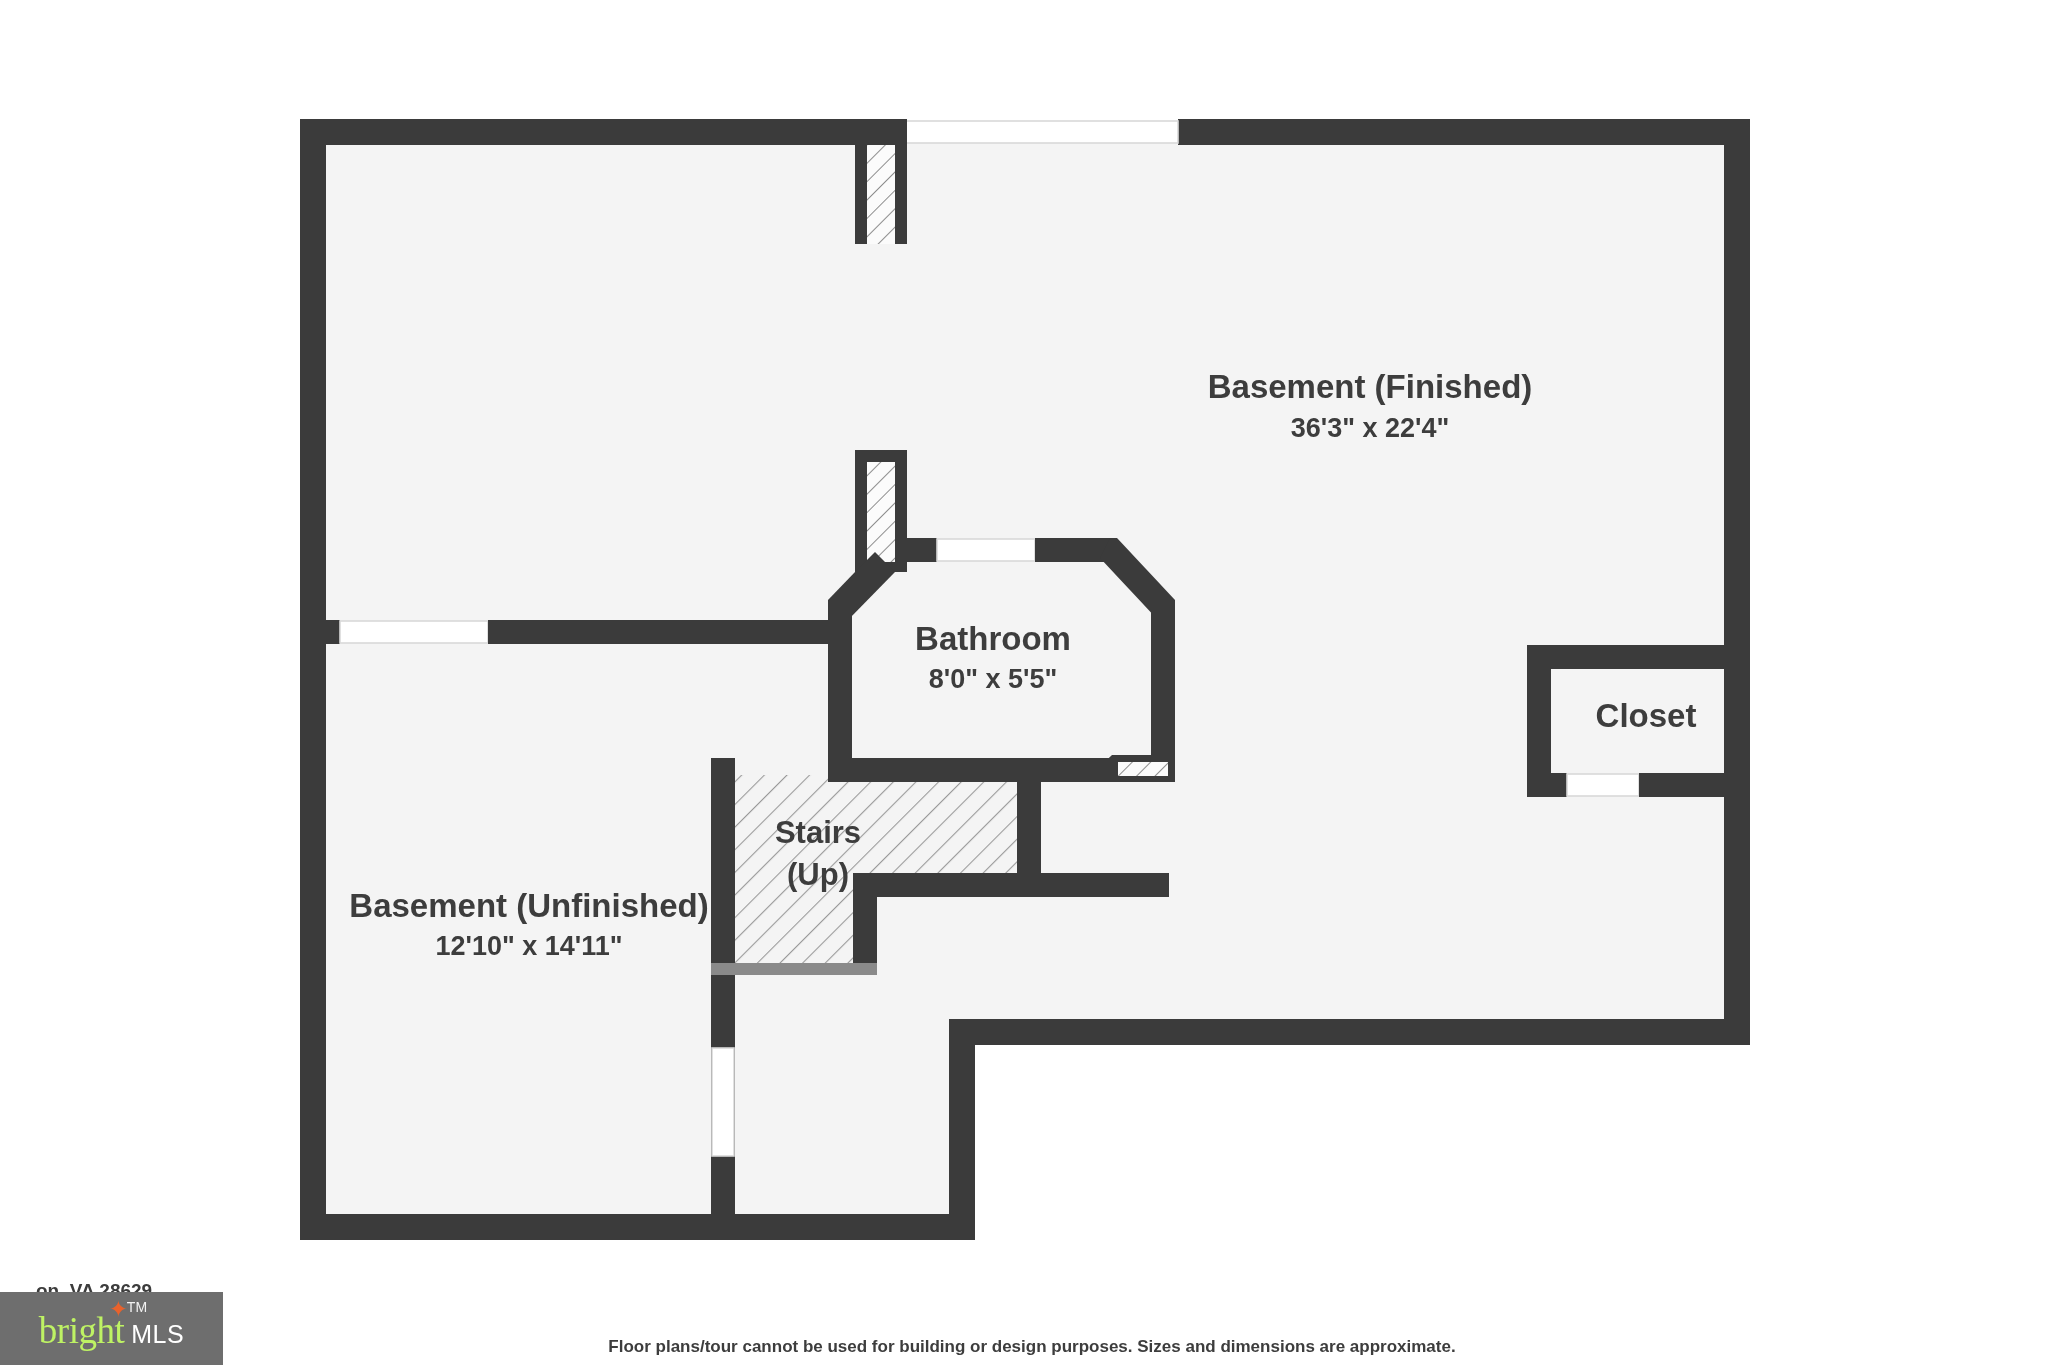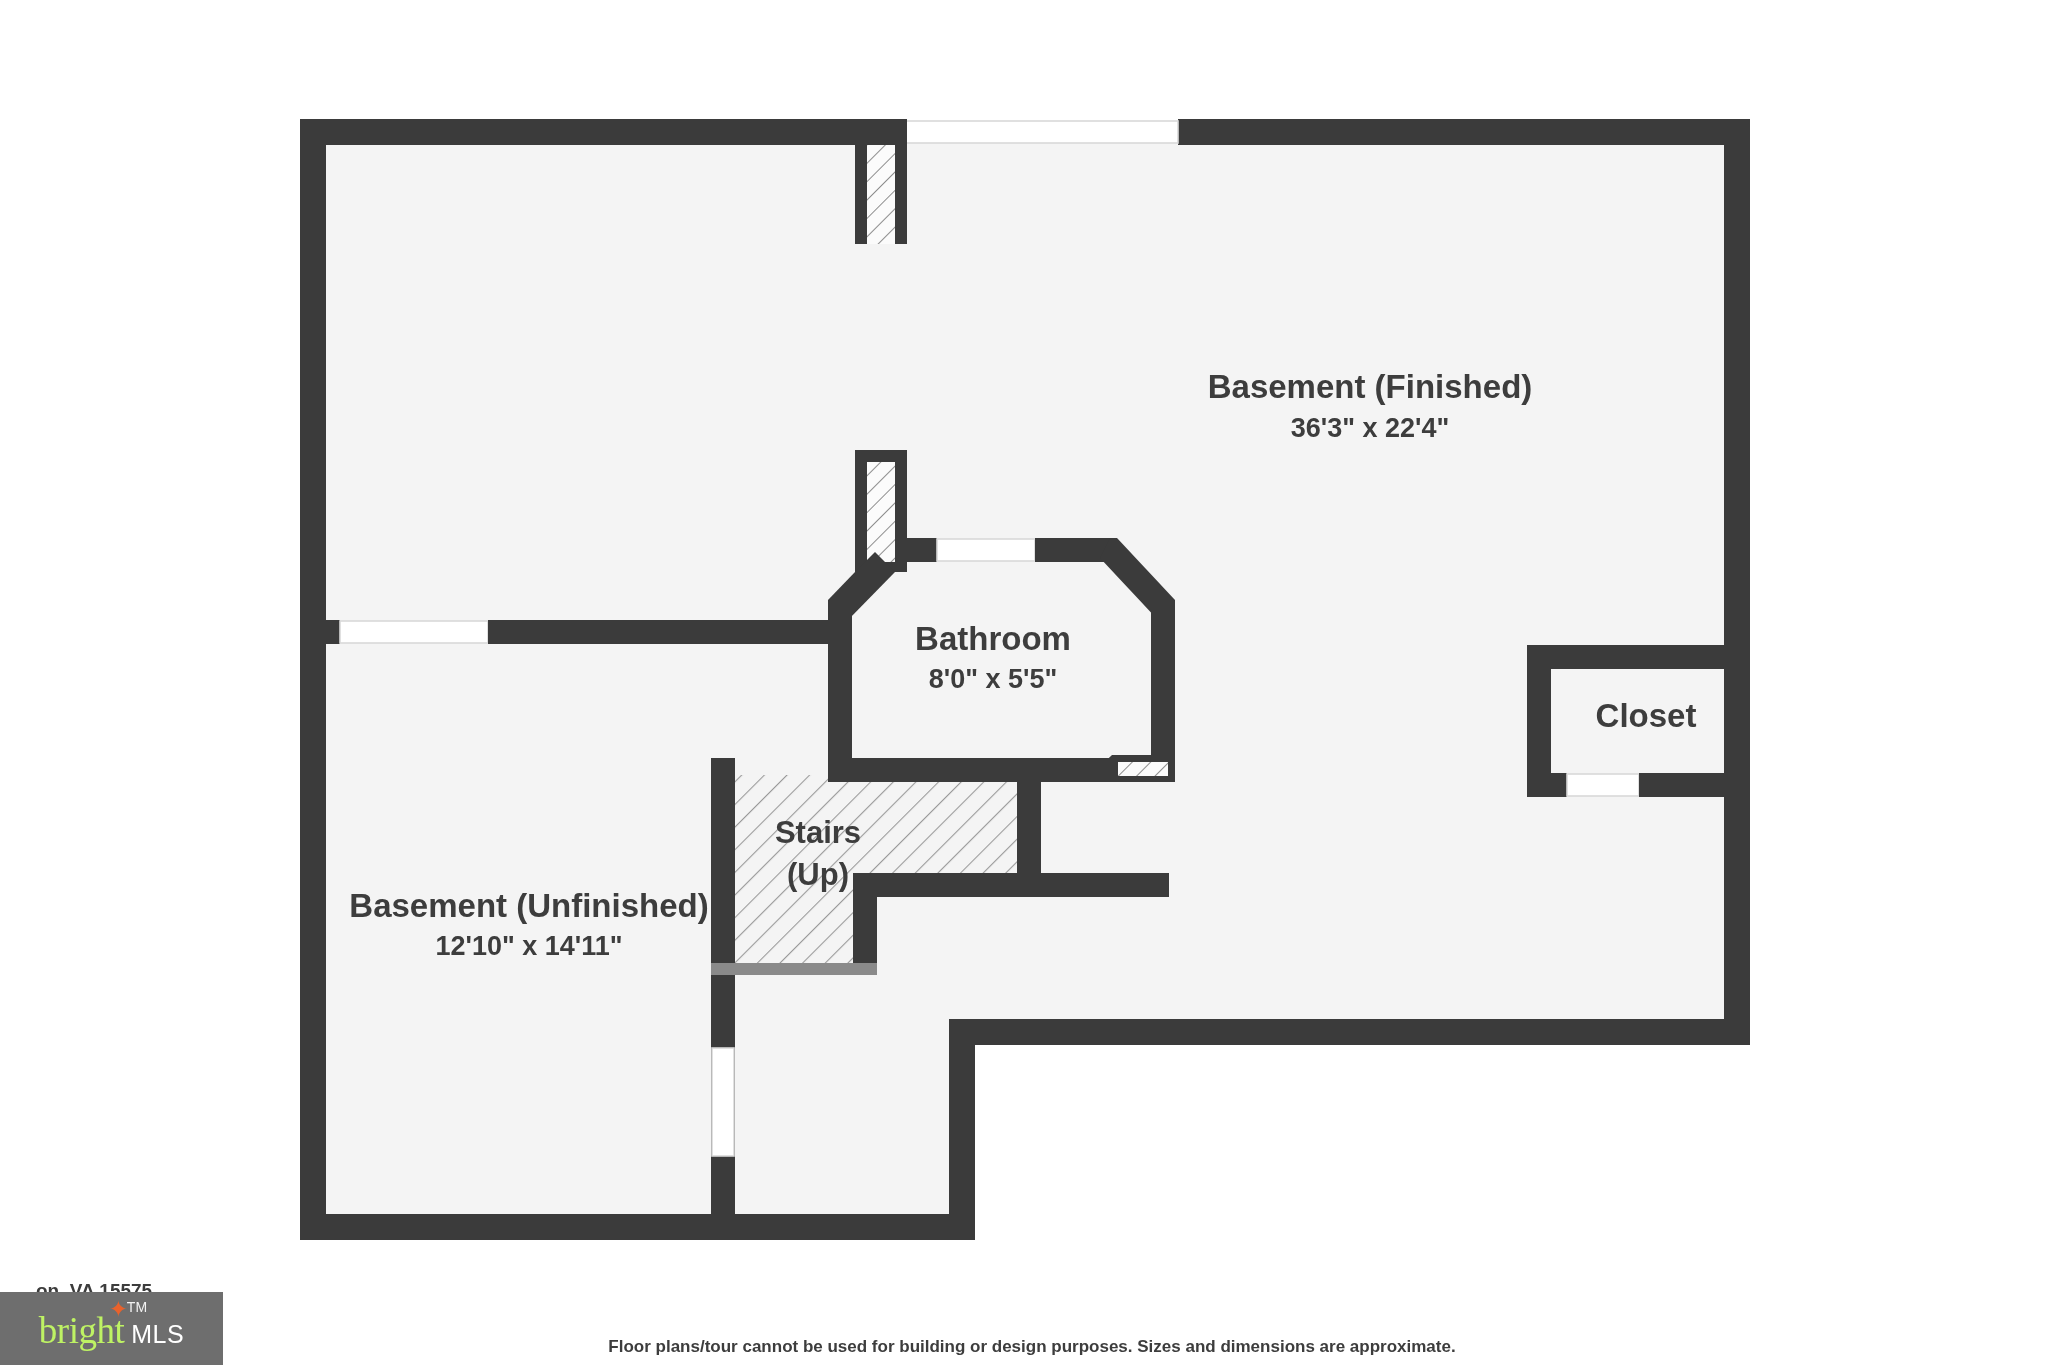--- a/index.html
+++ b/index.html
@@ -224,21 +224,21 @@
       <text class="room-dims" x="529" y="955" text-anchor="middle">12'10" x 14'11"</text>
 
       <text class="room-name small" x="818" y="843" text-anchor="middle">Stairs</text>
       <text class="room-name small" x="818" y="885" text-anchor="middle">(Up)</text>
 
       <text class="room-name" x="1646" y="727" text-anchor="middle">Closet</text>
     </g>
   </svg>
 </div>
 
-<div class="address-line">on, VA 15575</div>
+<div class="address-line">on, VA 28629</div>
 
 <div class="disclaimer">Floor plans/tour cannot be used for building or design purposes. Sizes and dimensions are approximate.</div>
 
 <div class="watermark">
   <div class="wm-inner">
     <span class="wm-bright">bright</span>
     <span class="wm-spark">✦</span>
     <span class="wm-tm">TM</span>
     <span class="wm-mls">MLS</span>
   </div>

